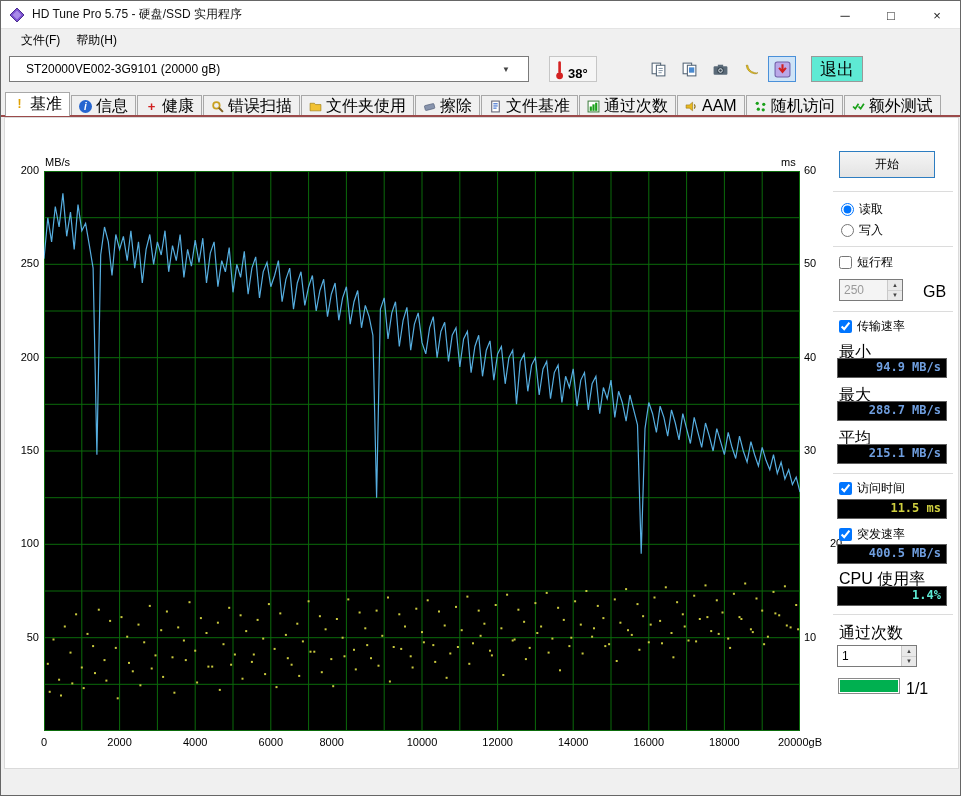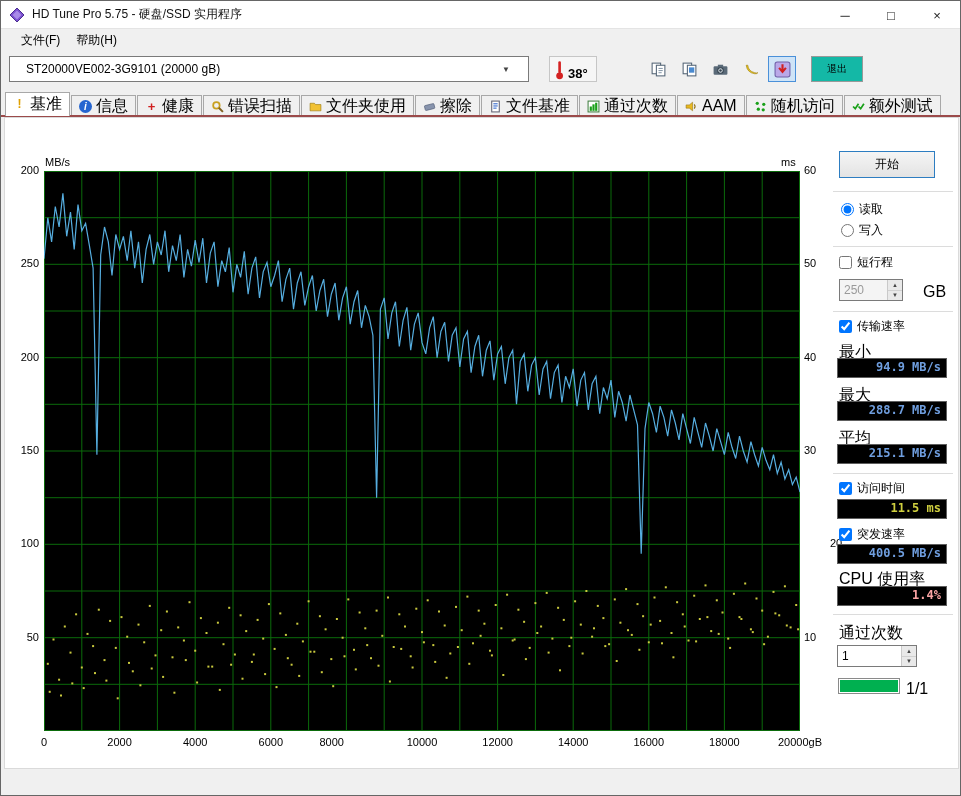--- a/index.html
+++ b/index.html
@@ -16,21 +16,21 @@
   
   .combo{position:absolute;left:8px;top:55px;width:520px;height:26px;background:#fff;border:1px solid #7a7a7a;display:flex;align-items:center;padding:0 16px}
   .combo-text{flex:1;font-size:12px}
   .combo-arrow{font-size:8px;color:#444;padding-right:2px}
   .temp{position:absolute;left:548px;top:55px;height:26px;display:flex;align-items:flex-end;gap:3px;border:1px solid #c6c6c6;padding:8px 8px 0 4px;background:#f6f6f6}
   .temp-val{font-weight:bold;font-size:13px}
   .tb-buttons{position:absolute;left:643px;top:55px;height:26px;display:flex;gap:3px}
   .tb-btn{width:28px;height:26px;display:flex;align-items:center;justify-content:center;border:1px solid transparent}
   .tb-btn svg{width:17px;height:17px}
   .tb-btn.active{border:1px solid #4a90d9;background:#cfe4f7}
-  .exit-btn{position:absolute;left:810px;top:55px;width:52px;height:26px;background:#14b8a6;border:1px solid #999;font-size:10px;font-family:inherit}
+  .exit-btn{position:absolute;left:810px;top:55px;width:52px;height:26px;background:#5eead4;border:1px solid #999;font-size:17px;font-family:inherit}
   
   .tabbar{position:absolute;left:4px;top:91px;height:24px;display:flex;align-items:flex-end}
   .tab{display:flex;align-items:center;gap:4px;padding:3px 7px;height:21px;background:#f0f0f0;border:1px solid #a8a8a8;border-bottom:none;margin-right:1px;white-space:nowrap}
   .tab.active{background:#fff;height:24px;z-index:3;position:relative}
   .tab-label{font-size:16px}
   .tic{width:13px;height:13px;display:inline-flex;align-items:center;justify-content:center;font-size:10px;line-height:13px}
   .tab-underline{position:absolute;left:0;top:114px;width:100%;height:2px;background:#9b4a4a}
   
   .content{position:absolute;left:3px;top:116px;width:955px;height:652px;background:#fff;border:1px solid #dadada}
   
@@ -39,21 +39,21 @@
   .unit-label{position:absolute;top:155px;font-size:11px;color:#000}
   
   .side{position:absolute;left:830px;top:116px;width:128px;height:652px}
   .start-btn{position:absolute;left:8px;top:34px;width:96px;height:27px;background:linear-gradient(#f5f5f5,#e3e3e3);border:1px solid #2d7dc1;font-size:12px;font-family:inherit}
   .psep{position:absolute;left:2px;width:120px;height:1px;background:#dcdcdc}
   .row{position:absolute;display:flex;align-items:center;gap:5px;font-size:12px}
   .row input{margin:0;width:13px;height:13px}
   .plabel{position:absolute;font-size:16px}
   .vbox{position:absolute;left:6px;width:110px;height:20px;background:#000;border:1px solid #5e5e5e;color:#6f9edf;font-family:"DejaVu Sans Mono",monospace;font-size:12px;font-weight:bold;text-align:right;line-height:17px;padding-right:5px}
   .vbox.yellow{color:#cfcf3f}
-  .vbox.white{color:#fca5a5}
+  .vbox.white{color:#5eead4}
   .spin{position:absolute;height:22px;background:#fff;border:1px solid #7a7a7a;display:flex}
   .spin-val{flex:1;font-size:12px;line-height:20px;padding-left:4px}
   .spin-val.disabled{color:#9a9a9a;background:#f4f4f4}
   .spin-btns{width:15px;display:flex;flex-direction:column;border-left:1px solid #c9c9c9}
   .sb{flex:1;display:flex;align-items:center;justify-content:center;font-size:6px;color:#444;background:#e9e9e9;border-bottom:1px solid #d0d0d0}
   .sb:last-child{border-bottom:none}
   .progress{position:absolute;width:62px;height:16px;border:1px solid #8a8a8a;background:#fff;padding:1px}
   .pfill{height:100%;background:#00b050}
 </style>
 </head>

